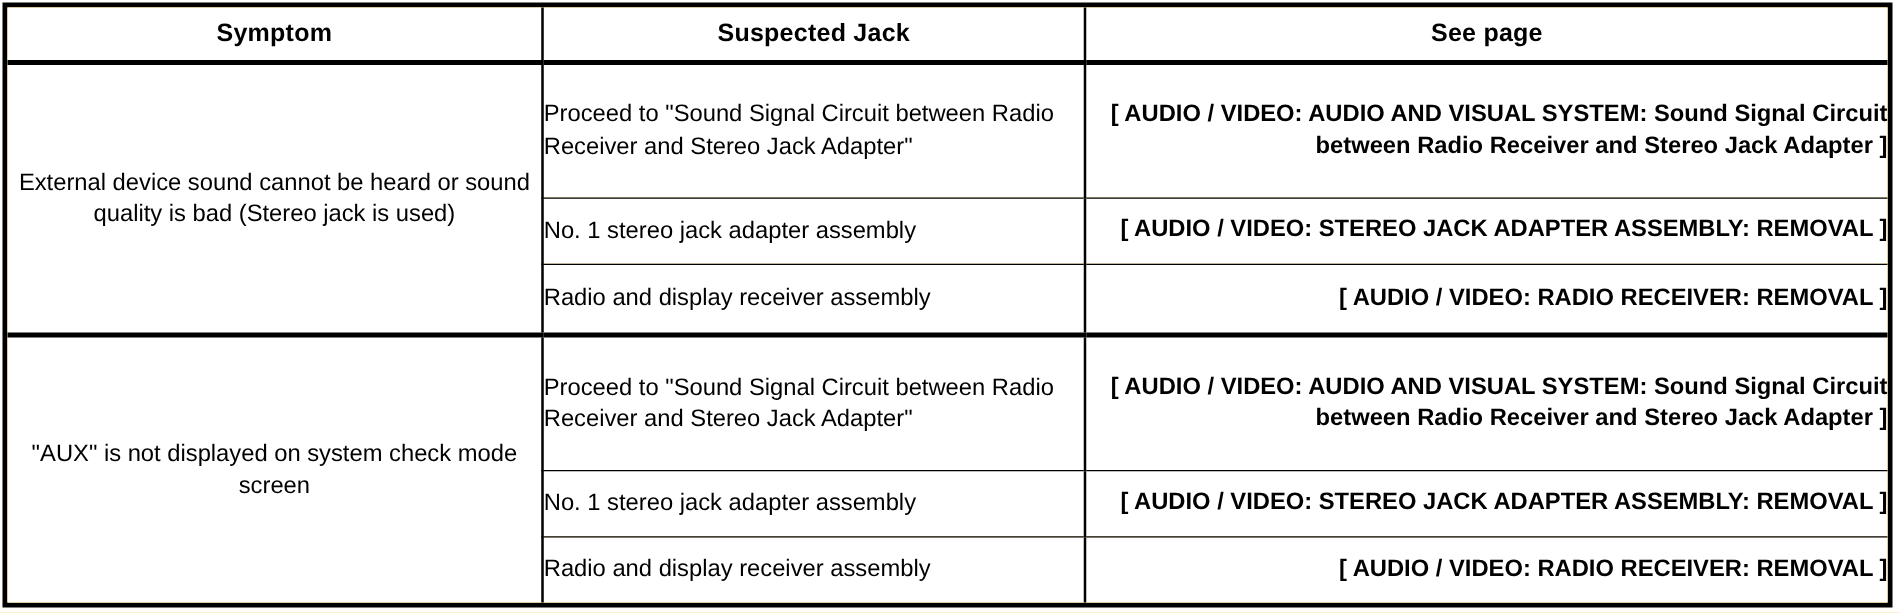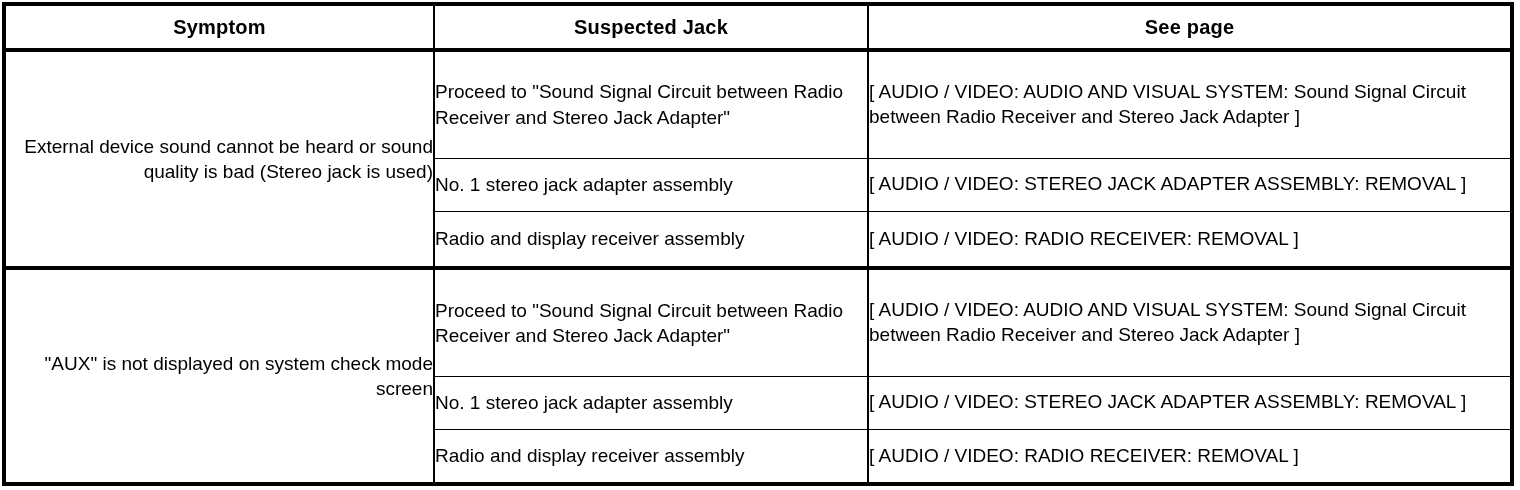--- a/index.html
+++ b/index.html
@@ -66,41 +66,41 @@
     padding: 0 6px;
   }
   .hdr-cell.last { border-right: none; }
 
   
   .cell-symptom {
     border-right: 2px solid #000000;
     padding: 4px 10px 4px 10px;
     font-size: 19px;
     line-height: 1.33;
-    text-align: right;
+    text-align: center;
     vertical-align: middle;
   }
 
   .cell-area {
     border-right: 2px solid #000000;
     border-bottom: 1.5px solid #000000;
     padding: 7px 10px 7px 10px;
     font-size: 19px;
     line-height: 1.33;
     text-align: left;
     vertical-align: middle;
   }
 
   .cell-seepage {
     border-bottom: 1.5px solid #000000;
     padding: 7px 14px 7px 14px;
     font-size: 19px;
-    font-weight: normal;
+    font-weight: bold;
     line-height: 1.3;
-    text-align: left;
+    text-align: right;
     vertical-align: middle;
   }
 
   
   tr.group-end > .cell-area,
   tr.group-end > .cell-seepage,
   tr.group-end > .cell-symptom {
     border-bottom: 4px solid #000000;
   }
 

